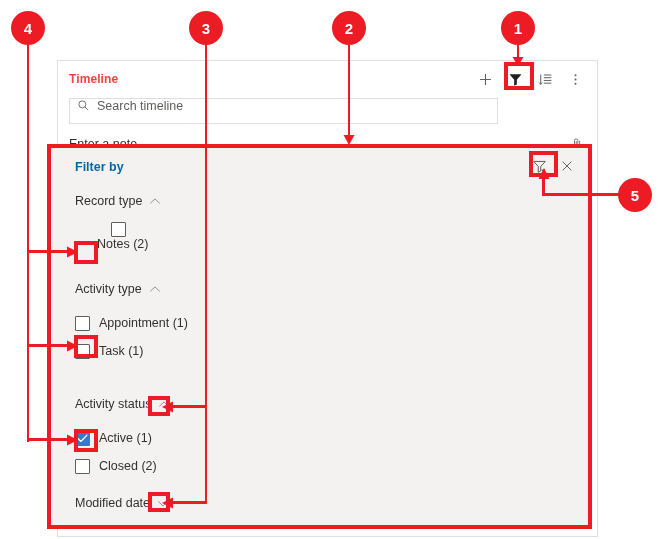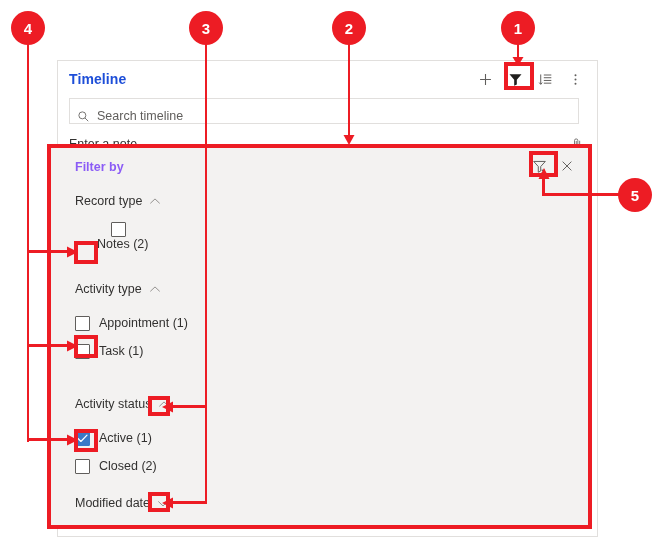--- a/index.html
+++ b/index.html
@@ -21,43 +21,43 @@
     background:#ffffff;
     border:1px solid #e1dfdd;
     box-sizing:border-box;
   }
   .card-header{
     position:absolute;left:0;top:0;width:100%;height:36px;
     display:flex;align-items:center;
   }
   .card-title{
     margin-left:11px;
-    font-size:14px;
+    font-size:12px;
     font-weight:bold;
-    color:#1d4ed8;
+    color:#ef4444;
     letter-spacing:.1px;
   }
   .header-actions{
     margin-left:auto;margin-right:8px;
     display:flex;align-items:center;gap:2px;
   }
   .hicon{
     width:28px;height:26px;
     display:flex;align-items:center;justify-content:center;
     color:#605e5c;
   }
 
   
   .search-row{
     position:absolute;left:11px;top:37px;
-    width:510px;height:26px;
+    width:429px;height:26px;
     border:1px solid #e1dfdd;
     box-sizing:border-box;
     background:#fff;
-    display:flex;align-items:flex-end;
+    display:flex;align-items:flex-start;
   }
   .search-ic{margin-left:7px;display:flex;align-items:center;color:#605e5c;}
   .search-ph{
     margin-left:7px;font-size:12.5px;color:#605e5c;
   }
 
   
   .note-row{
     position:absolute;left:0;top:69px;width:100%;height:28px;
     display:flex;align-items:center;
@@ -69,21 +69,21 @@
   .filter-panel{
     position:absolute;
     left:47px;top:144px;
     width:545px;height:385px;
     background:#f3f2f1;
     box-sizing:border-box;
   }
   .fp-inner{position:absolute;left:0;top:0;width:100%;height:100%;}
   .fp-title{
     position:absolute;left:28px;top:16px;
-    font-size:12.5px;font-weight:bold;color:#8b5cf6;
+    font-size:12.5px;font-weight:bold;color:#0369a1;
   }
   .fp-tools{
     position:absolute;right:14px;top:11px;
     display:flex;align-items:center;gap:6px;
   }
   .fp-tool{
     width:22px;height:22px;
     display:flex;align-items:center;justify-content:center;
     color:#605e5c;
   }

